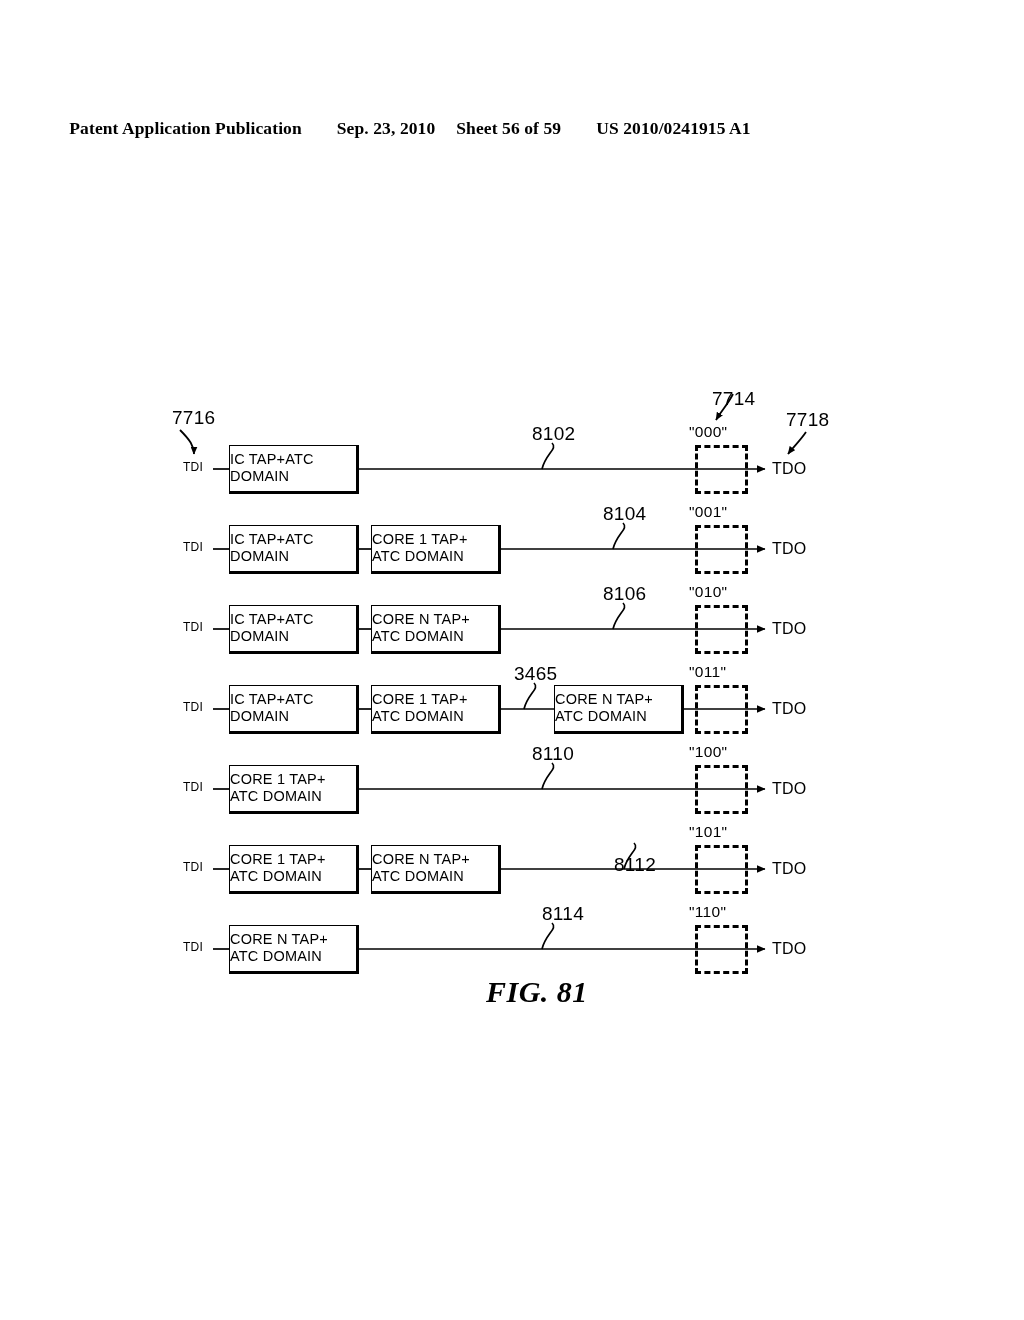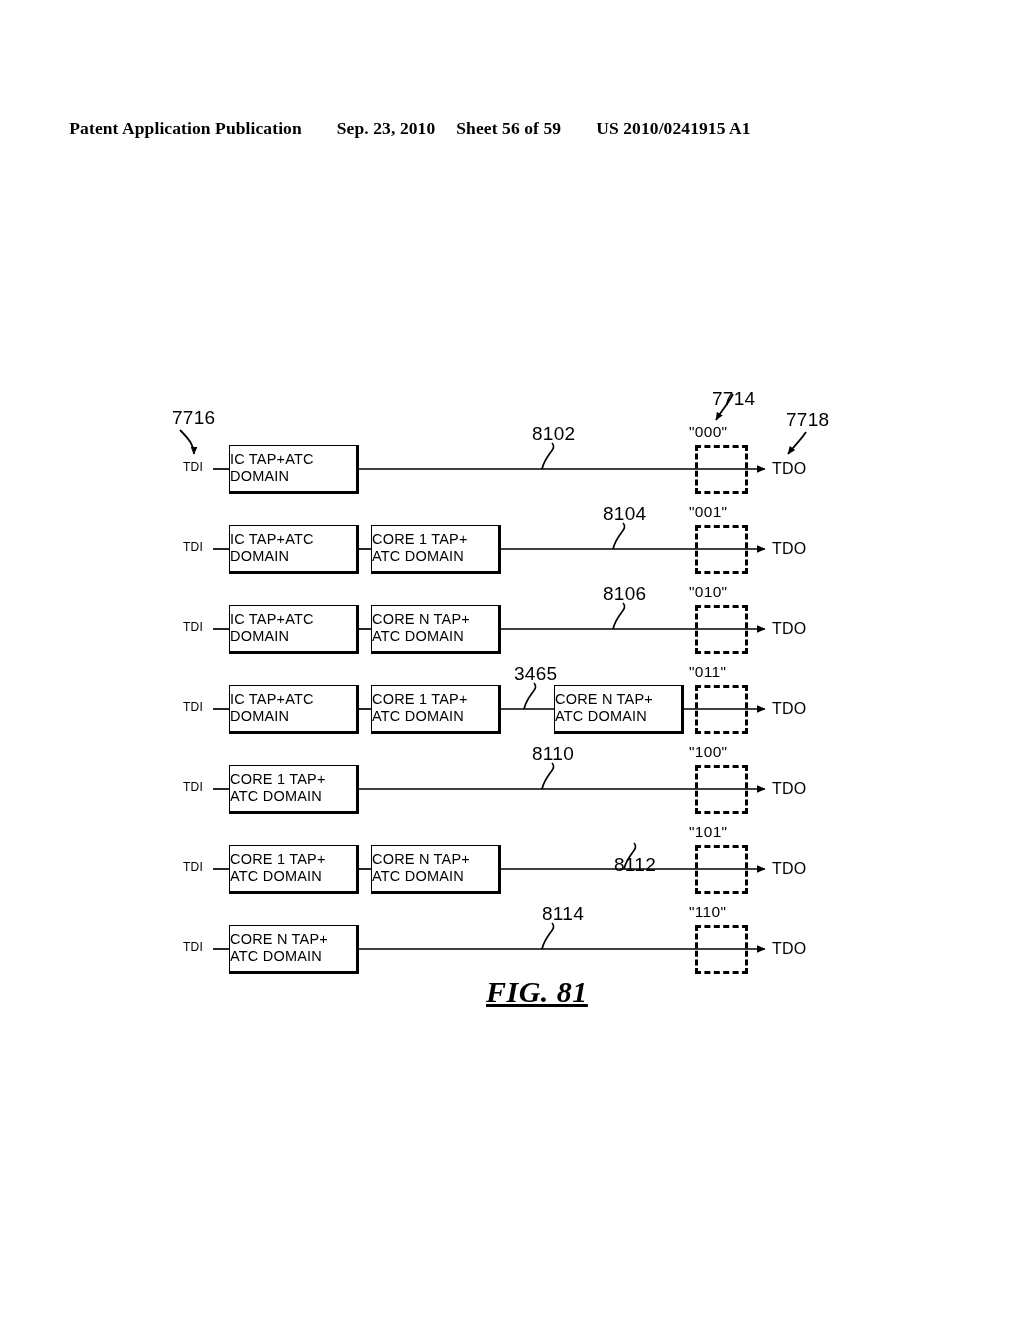--- a/index.html
+++ b/index.html
@@ -97,21 +97,20 @@
     letter-spacing: 0.3px;
   }
   .figcaption {
     position: absolute;
     font-family: "Liberation Serif", serif;
     font-style: italic;
     font-weight: bold;
     font-size: 30px;
     letter-spacing: 0.5px;
     white-space: nowrap;
-    text-decoration: underline;
   }
 </style>
 </head>
 <body>
 
 <div class="page-header">
   <span class="seg">Patent Application Publication</span>
   <span class="gap-wide"></span>
   <span class="seg">Sep. 23, 2010</span>
   <span class="gap-mid"></span>

